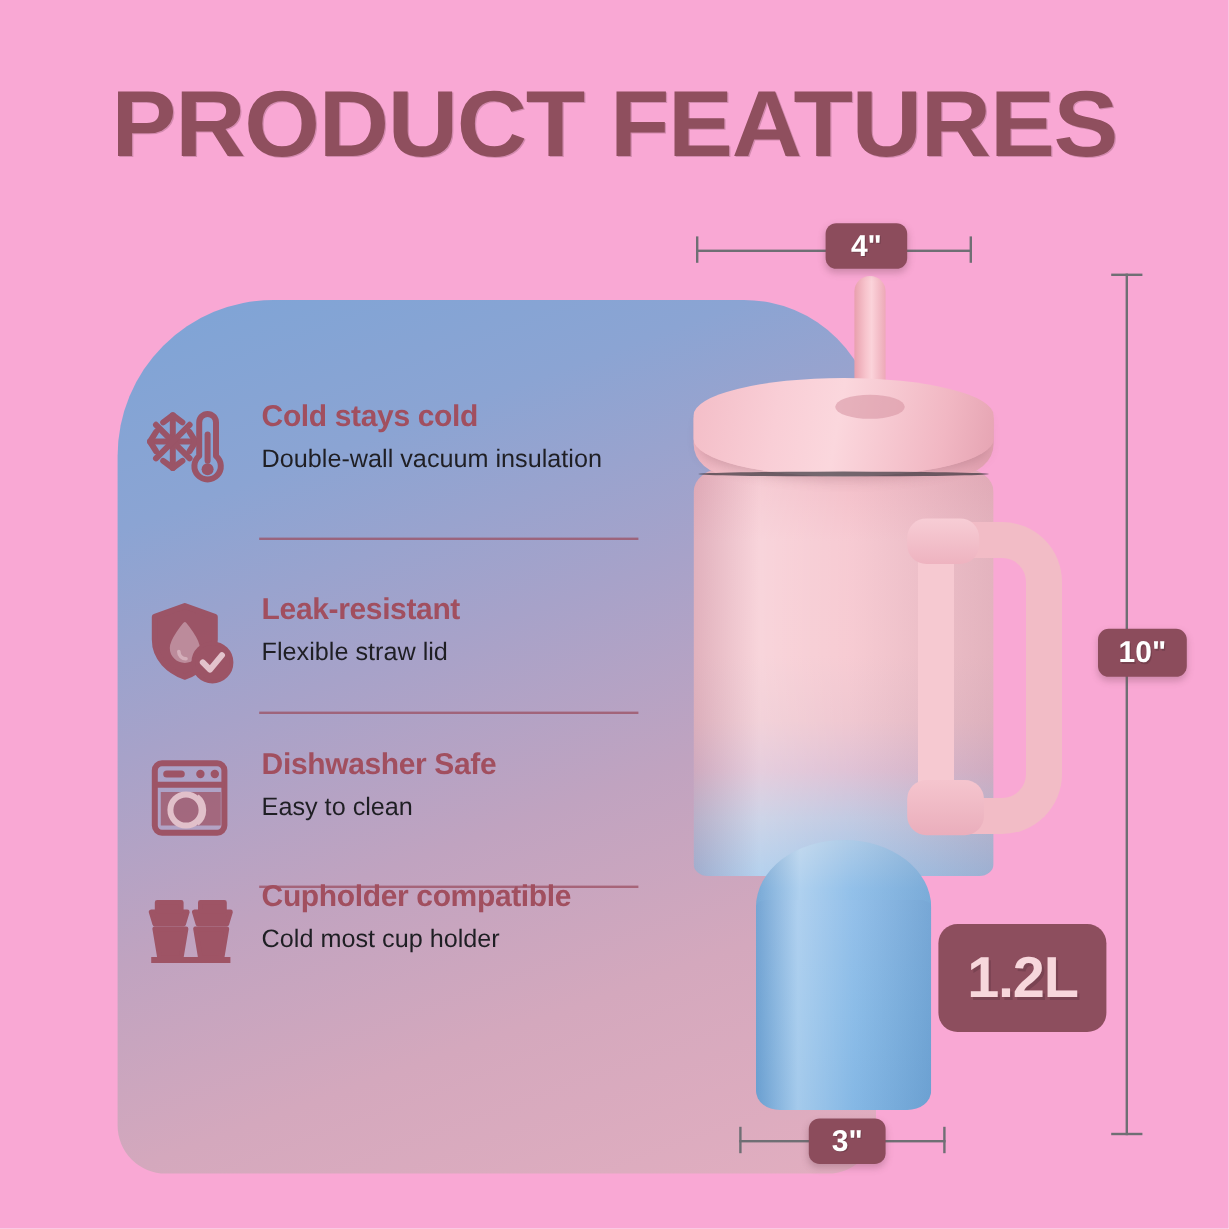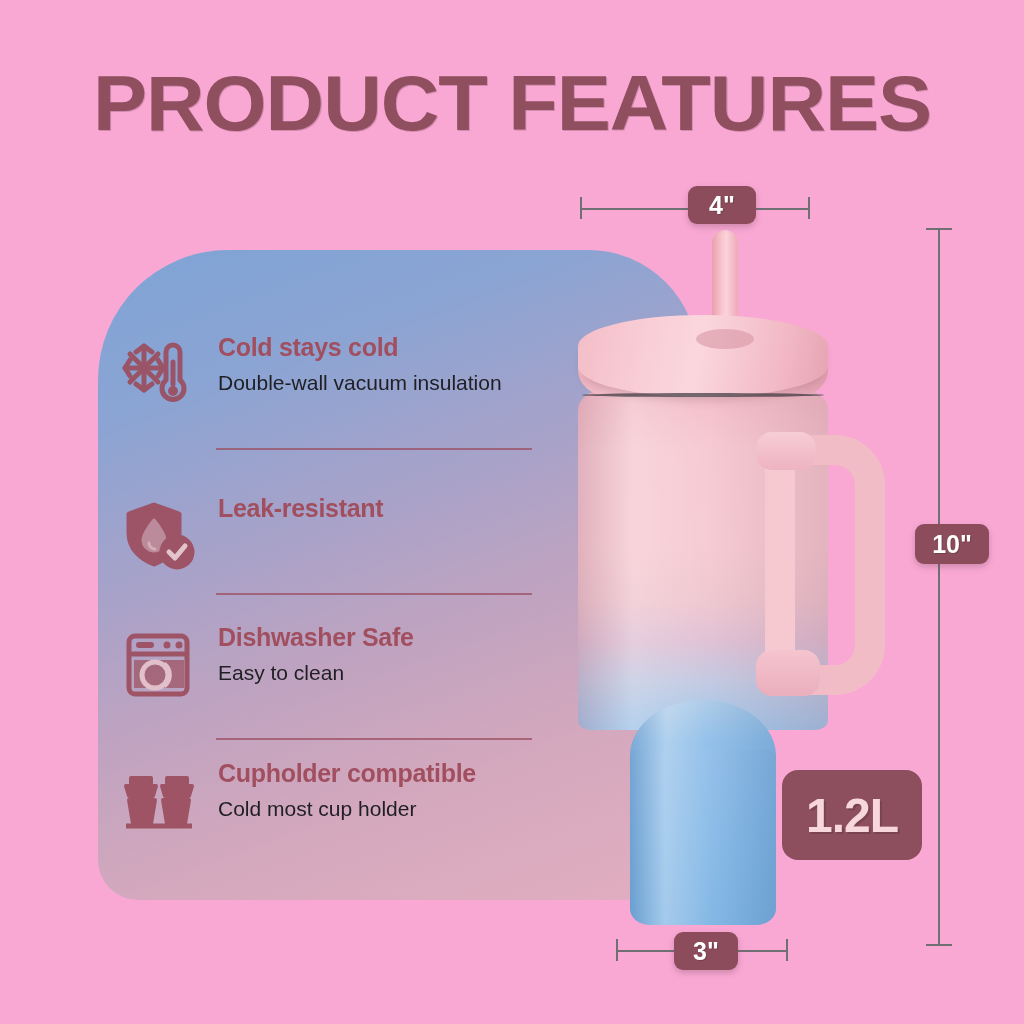--- a/index.html
+++ b/index.html
@@ -34,30 +34,31 @@
     text-shadow: 1px 1px 0 rgba(120,70,85,0.30);
     white-space: nowrap;
   }
 
   
   #feature-card {
     position: absolute;
     left: 98px;
     top: 250px;
     width: 600px;
-    height: 650px;
+    height: 728px;
     border-radius: 130px 110px 40px 40px;
     background:
       linear-gradient(160deg,
         #7ea4d6 0%,
         #8ba4d3 20%,
         #a7a2c9 40%,
         #c0a3c0 58%,
         #d4a8bd 76%,
         #e2aec0 100%);
+    padding-left: 32px;
   }
   .feature-row {
     position: absolute;
     left: 0;
     width: 600px;
     height: 120px;
   }
   .feature-icon {
     position: absolute;
     left: 24px;
@@ -321,20 +322,21 @@
         <svg viewBox="0 0 74 74" fill="none" stroke="currentColor" stroke-width="5" stroke-linecap="round" stroke-linejoin="round">
           <path d="M32 6 L57 15 V34 C57 50 45 60 32 65 C19 60 7 50 7 34 V15 Z" fill="currentColor" stroke="currentColor"></path>
           <path d="M32 21 C32 21 21 34 21 41 a11 11 0 0 0 22 0 C43 34 32 21 32 21 z" fill="#bf8a97" stroke="#bf8a97" stroke-width="3"></path>
           <path d="M27 44 a6 6 0 0 0 6 6" stroke="#d9b0b9" stroke-width="3" fill="none"></path>
           <circle cx="55" cy="53" r="16" fill="currentColor" stroke="currentColor" stroke-width="3"></circle>
           <path d="M47 53 L53 59 L63 47" stroke="#e9c6cd" stroke-width="5" fill="none"></path>
         </svg>
       </span>
       <div class="feature-text">
         <div class="feature-title">Leak-resistant</div>
+        <div class="feature-sub">Flexible straw lid</div>
       </div>
     </div>
 
     <div class="feature-divider" style="top:343px;"></div>
 
     <div class="feature-row" style="top:370px;">
       <span class="feature-icon">
         <svg viewBox="0 0 74 74" fill="none" stroke="currentColor" stroke-width="5" stroke-linejoin="round">
           <rect x="7" y="8" width="58" height="58" rx="6" stroke="currentColor" fill="none"></rect>
           <line x1="7" y1="26" x2="65" y2="26" stroke="currentColor"></line>
@@ -347,21 +349,21 @@
         </svg>
       </span>
       <div class="feature-text">
         <div class="feature-title">Dishwasher Safe</div>
         <div class="feature-sub">Easy to clean</div>
       </div>
     </div>
 
     <div class="feature-divider" style="top:488px;"></div>
 
-    <div class="feature-row" style="top:506px;">
+    <div class="feature-row" style="top:480px;">
       <span class="feature-icon">
         <svg viewBox="0 0 74 74" fill="none" stroke="currentColor" stroke-width="4" stroke-linejoin="round">
           <path d="M4 22 h30 l-3 10 h-24 z" fill="currentColor" stroke="currentColor"></path>
           <path d="M9 14 h20 v7 h-20 z" fill="currentColor" stroke="currentColor"></path>
           <path d="M7 36 h26 l-4 24 h-18 z" fill="currentColor" stroke="currentColor"></path>
           <path d="M40 22 h30 l-3 10 h-24 z" fill="currentColor" stroke="currentColor"></path>
           <path d="M45 14 h20 v7 h-20 z" fill="currentColor" stroke="currentColor"></path>
           <path d="M41 36 h26 l-4 24 h-18 z" fill="currentColor" stroke="currentColor"></path>
           <line x1="4" y1="62" x2="70" y2="62" stroke="currentColor" stroke-width="5"></line>
         </svg>

